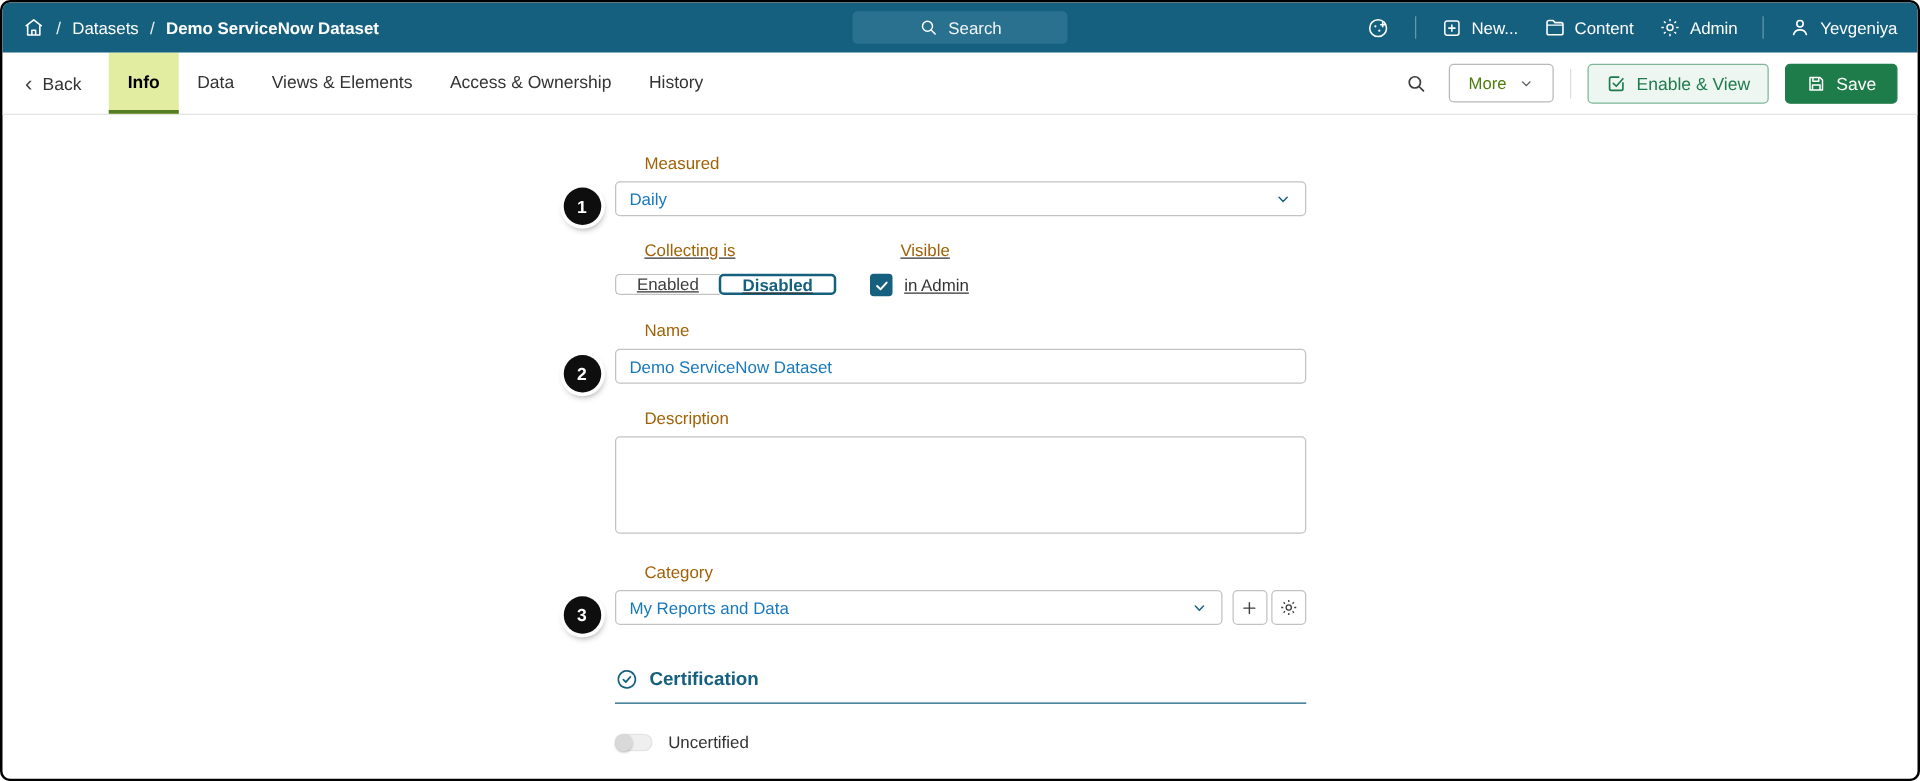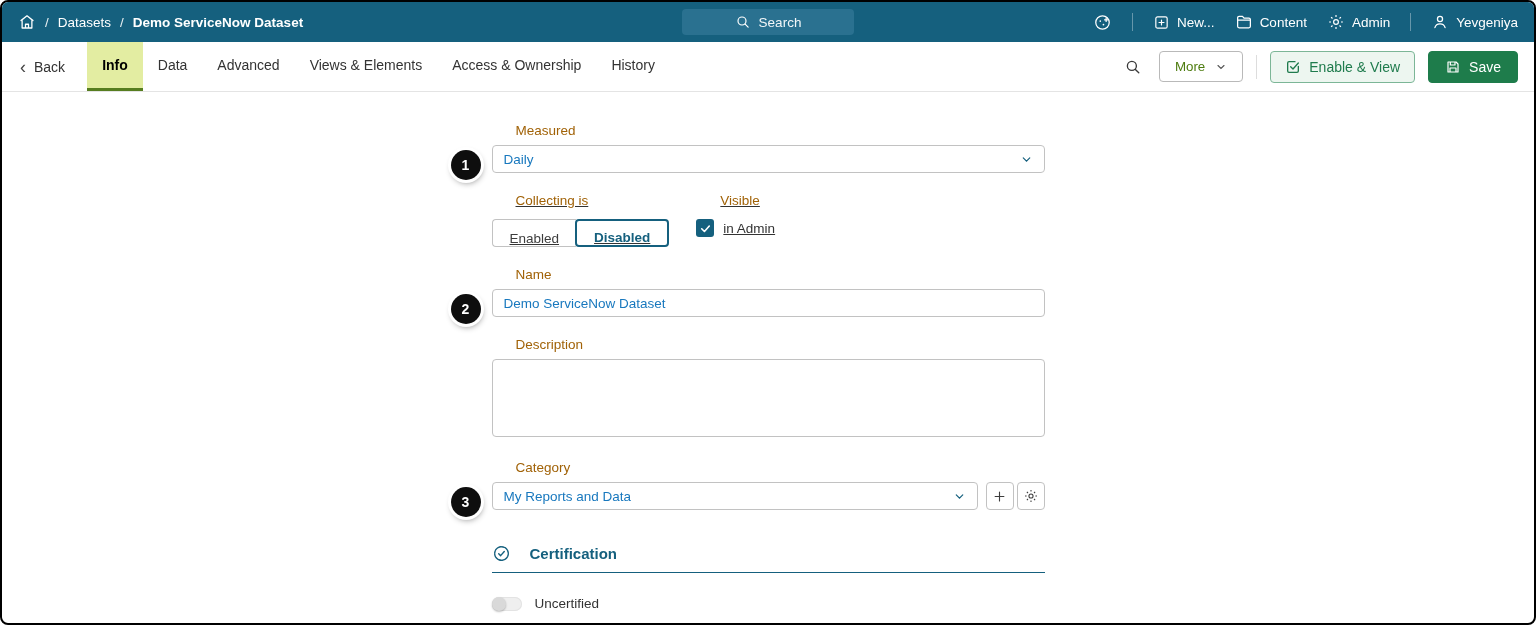--- a/index.html
+++ b/index.html
@@ -115,23 +115,23 @@
   }
   .textarea {
     width: 100%; height: 78px; border: 1px solid #c2c2c2; border-radius: 4px;
     resize: none; padding: 8px 11px; font-size: 13.5px;
     font-family: "Liberation Sans", sans-serif;
   }
 
   .dual-row { display: flex; gap: 27px; margin-bottom: 20px; text-decoration: underline; }
   .seg-group { display: flex; }
   .seg-btn {
-    height: 28px; padding: 0 17px;
+    height: 17px; padding: 0 17px;
     border: 1px solid #c2c2c2; background: #fff; color: #3d3d3d;
-    display: flex; align-items: flex-end; cursor: pointer; font-size: 13.5px;
+    display: flex; align-items: flex-start; cursor: pointer; font-size: 13.5px;
   }
   .seg-btn.first { border-radius: 4px 0 0 4px; border-right: none; }
   .seg-btn.selected {
     border: 2px solid #15607E; border-radius: 4px;
     color: #15607E; font-weight: bold; margin-left: -1px;
   }
   .check-row { display: flex; align-items: center; gap: 9px; margin-top: 11px; cursor: pointer; }
   .seg-wrap .field-label { margin-bottom: 11px; }
   .checkbox {
     width: 18px; height: 18px; border-radius: 3px; background: #15607E;
@@ -142,21 +142,21 @@
   .cat-row .select { flex: 1; }
   .sq-btn {
     width: 28px; height: 28px; border: 1px solid #c2c2c2; border-radius: 4px;
     background: #fff; display: flex; align-items: center; justify-content: center;
     cursor: pointer; color: #3d3d3d; flex: 0 0 28px;
   }
   .cat-row .sq-btn + .sq-btn { margin-left: -5px; }
 
   .cert { margin-top: 34px; }
   .cert-head {
-    display: flex; align-items: center; gap: 19px;
+    display: flex; align-items: center; gap: 9px;
     color: #15607E; font-weight: bold; font-size: 15px;
     padding-bottom: 9px; border-bottom: 1.5px solid #15607E;
   }
   .toggle-row { display: flex; align-items: center; gap: 13px; margin-top: 23px; }
   .toggle {
     width: 30px; height: 14px; border-radius: 8px; background: #efefef;
     position: relative; cursor: pointer; box-shadow: inset 0 0 0 1px #e3e3e3;
   }
   .toggle .knob {
     position: absolute; left: 0; top: 0; width: 14px; height: 14px;
@@ -247,23 +247,20 @@
     <div class="back-btn">
       <span class="back-chevron">‹</span>
       <span>Back</span>
     </div>
     <div class="tabs">
       <div class="tab active">
           <span>Info</span>
         </div>
       <div class="tab">
           <span>Data</span>
-        </div>
-      <div class="tab">
-          <span>Advanced</span>
         </div>
       <div class="tab">
           <span>Views &amp; Elements</span>
         </div>
       <div class="tab">
           <span>Access &amp; Ownership</span>
         </div>
       <div class="tab">
           <span>History</span>
         </div>

